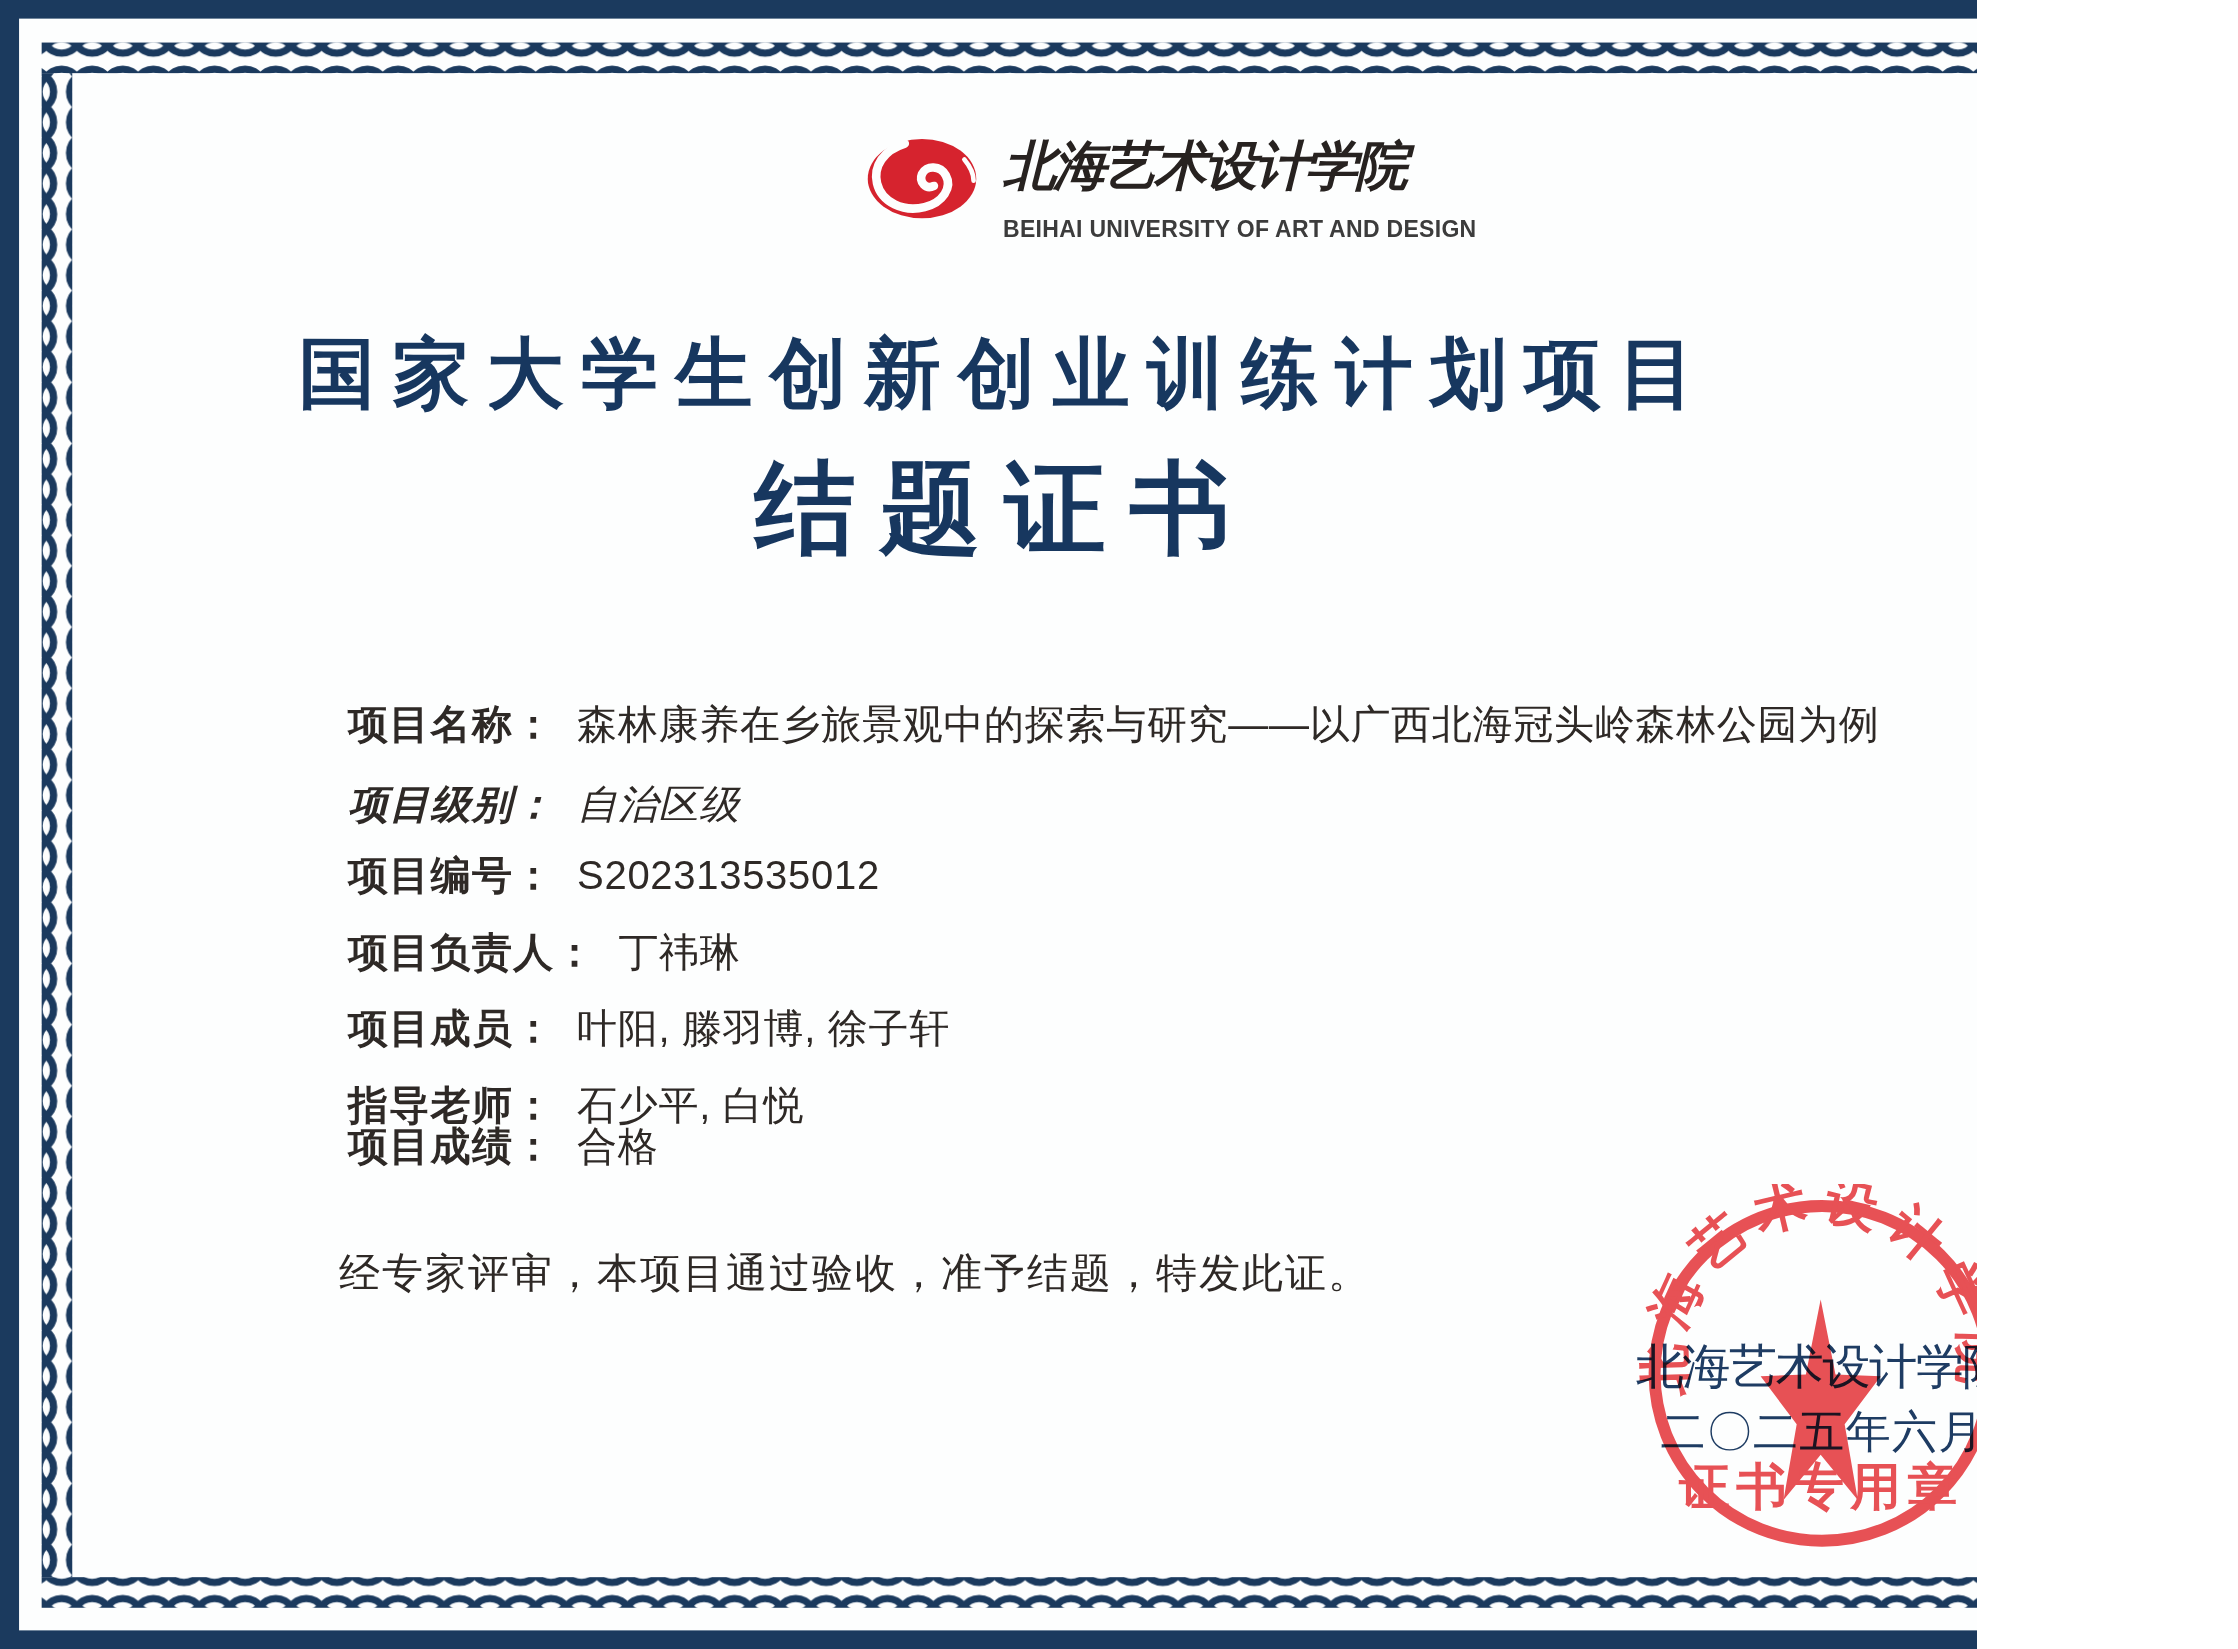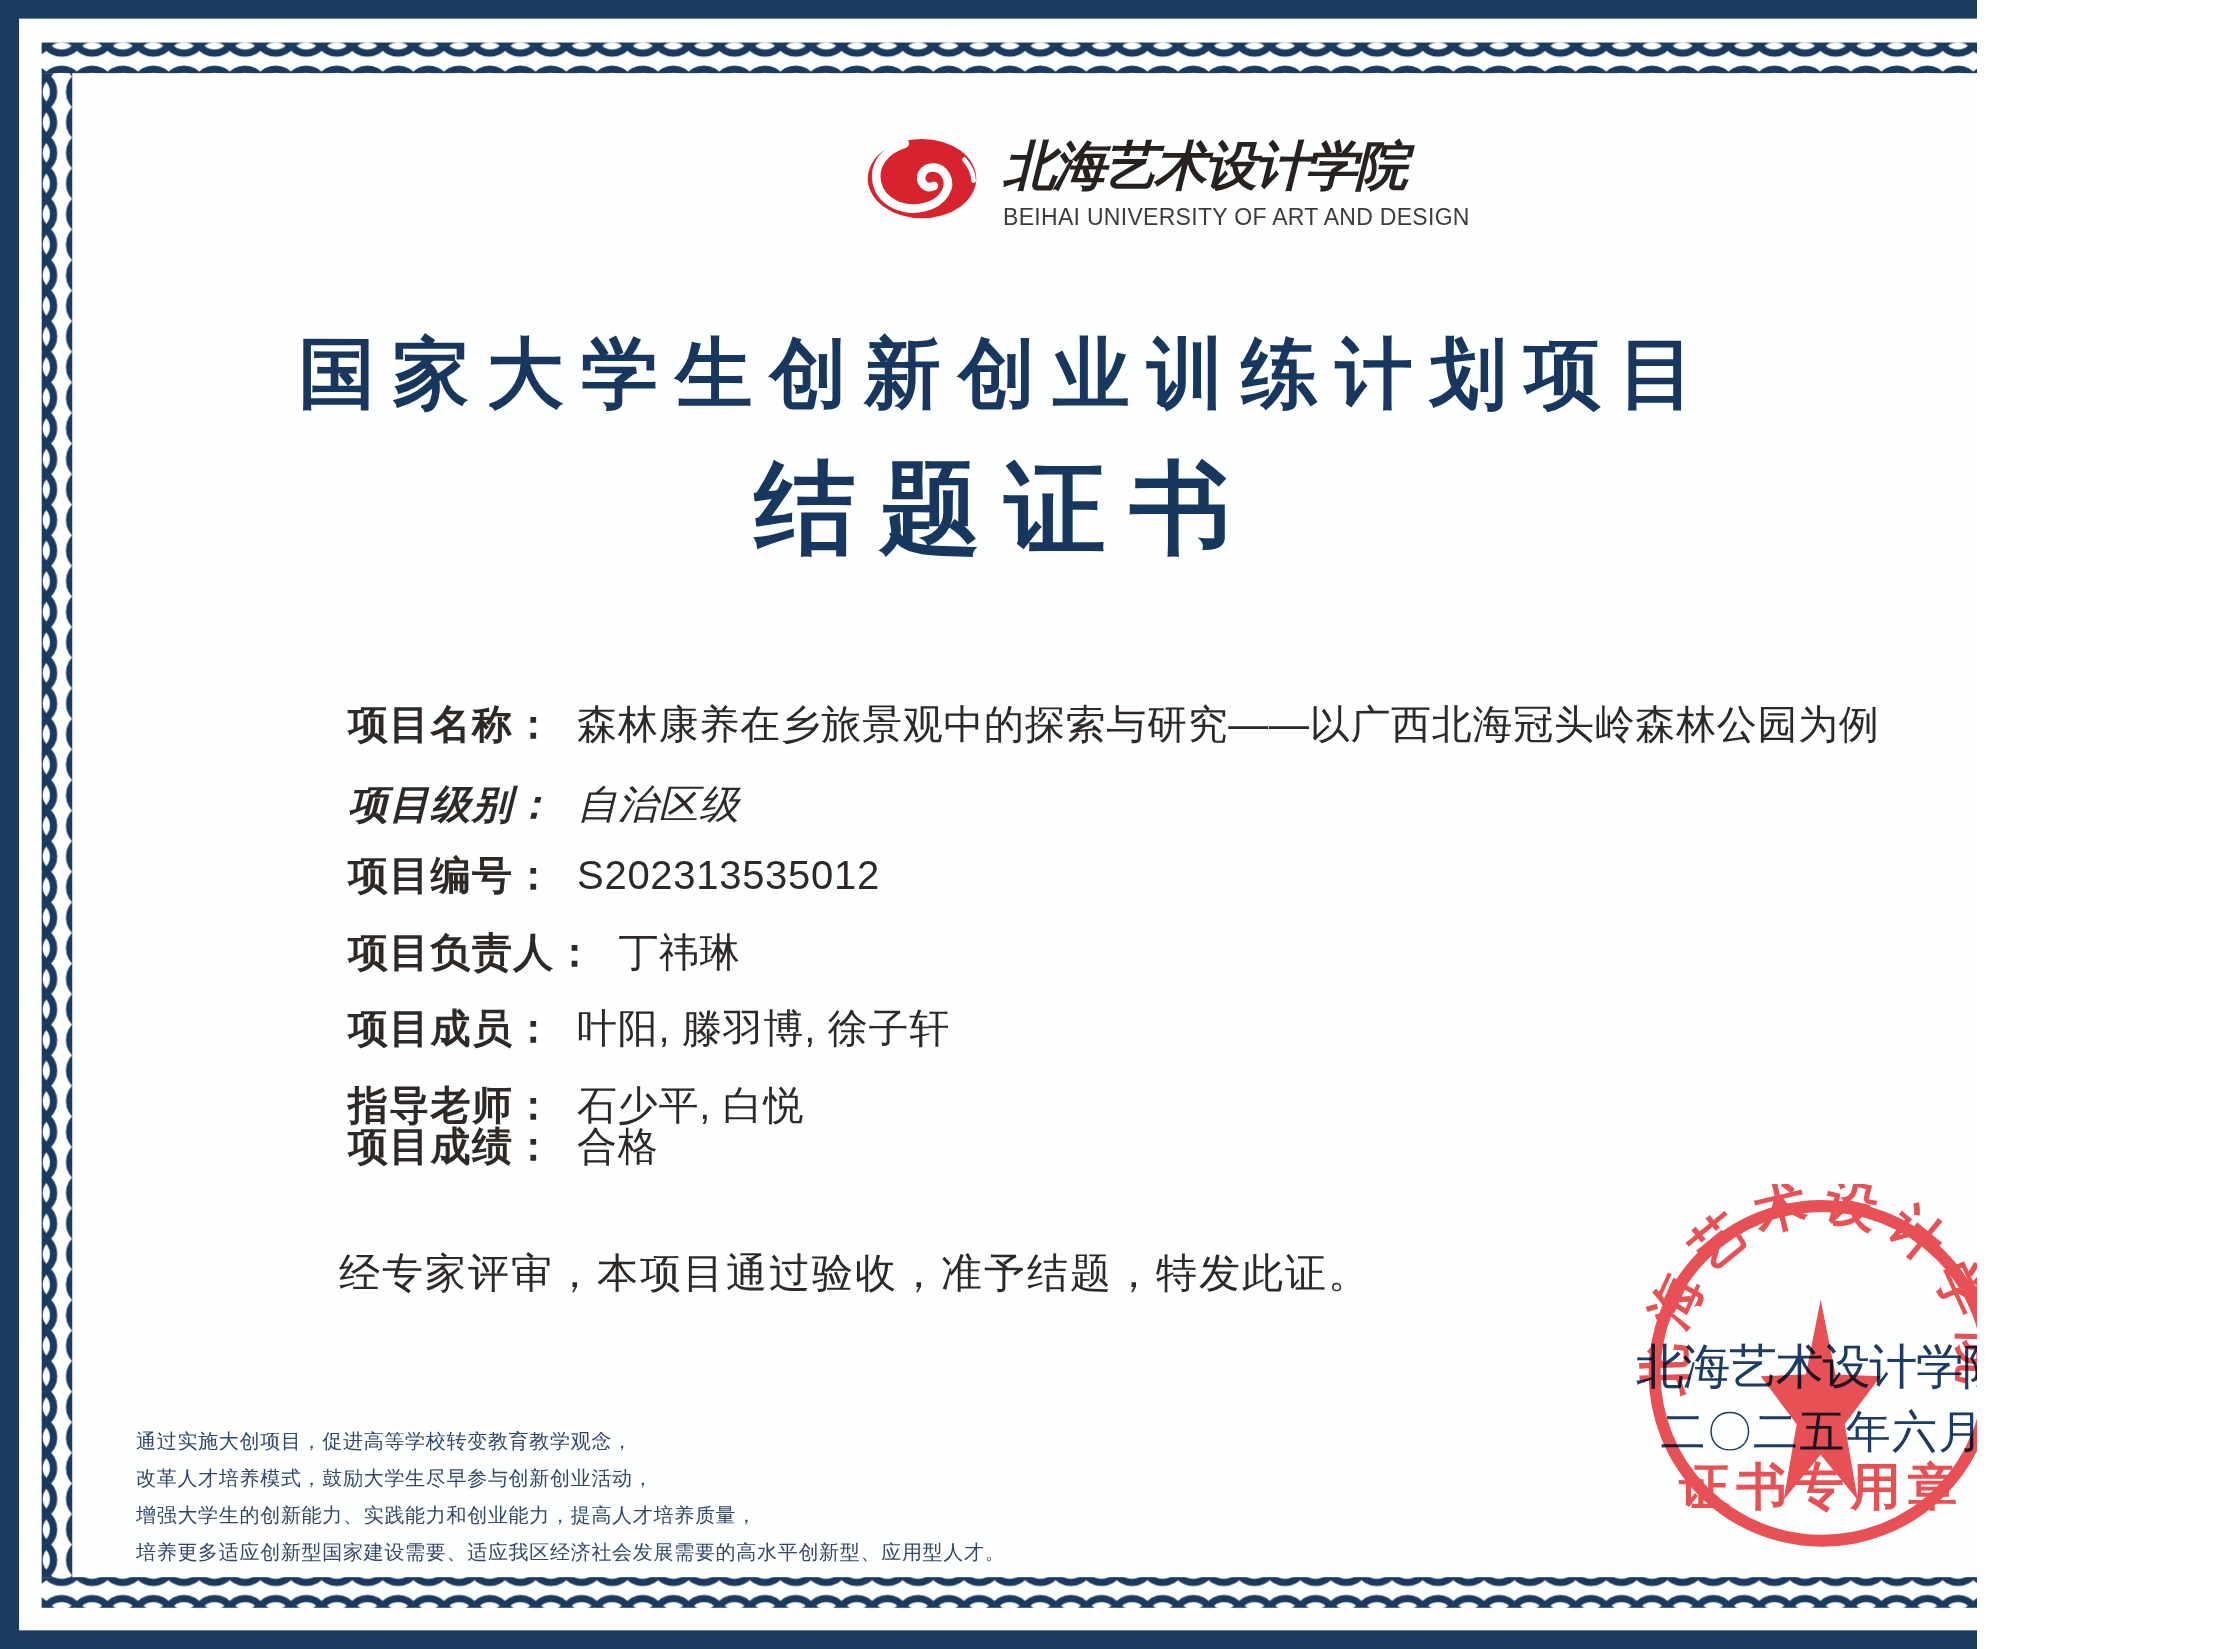--- a/index.html
+++ b/index.html
@@ -39,24 +39,24 @@
     font-style: italic;
     font-size: 53px;
     letter-spacing: -2.7px;
     color: #272220;
     line-height: 72px;
     white-space: nowrap;
   }
   .logo-english {
     font-family: "Liberation Sans", "DejaVu Sans", sans-serif;
     font-size: 23px;
-    font-weight: normal;
+    font-weight: bold;
     letter-spacing: 0.3px;
     color: #3c3c3c;
-    margin-top: 2px;
+    margin-top: 14px;
     white-space: nowrap;
   }
 
   
   .main-title {
     position: absolute;
     left: 17px; top: 323px;
     width: 100%;
     text-align: center;
     font-family: "Liberation Serif", "DejaVu Serif", serif;
@@ -207,26 +207,20 @@
     <div class="field-row row-5">
       <span class="label">指导老师：</span><span class="value">石少平, 白悦</span>
     </div>
     <div class="field-row row-6">
       <span class="label">项目成绩：</span><span class="value">合格</span>
     </div>
   </div>
 
   <div class="statement">经专家评审，本项目通过验收，准予结题，特发此证。</div>
 
-  <div class="footnote">
-    <div>通过实施大创项目，促进高等学校转变教育教学观念，</div>
-    <div>改革人才培养模式，鼓励大学生尽早参与创新创业活动，</div>
-    <div>增强大学生的创新能力、实践能力和创业能力，提高人才培养质量，</div>
-    <div>培养更多适应创新型国家建设需要、适应我区经济社会发展需要的高水平创新型、应用型人才。</div>
-  </div>
 
   <svg class="seal-svg" viewBox="0 0 560 560" xmlns="http://www.w3.org/2000/svg" xmlns:xlink="http://www.w3.org/1999/xlink">
     <defs>
       <path id="sealArc" d="M 77.6 320.2 A 210 210 0 1 1 482.4 320.2" fill="none"></path>
     </defs>
     <circle cx="280" cy="285" r="252" fill="none" stroke="#e8474c" stroke-width="18"></circle>
     <g transform="translate(278,340) scale(1,1.75) translate(-278,-340)">
       <polygon fill="#e8474c" points="278,245 300.3,309.6 368.4,311.1 314.1,352.4 333.9,417.6 278,378.6 222.1,417.6 241.9,352.4 187.6,311.1 255.7,309.6"></polygon>
     </g>
     <text font-family="'Liberation Serif','DejaVu Serif',serif" font-size="78" font-weight="bold" fill="#e8474c" letter-spacing="18">

